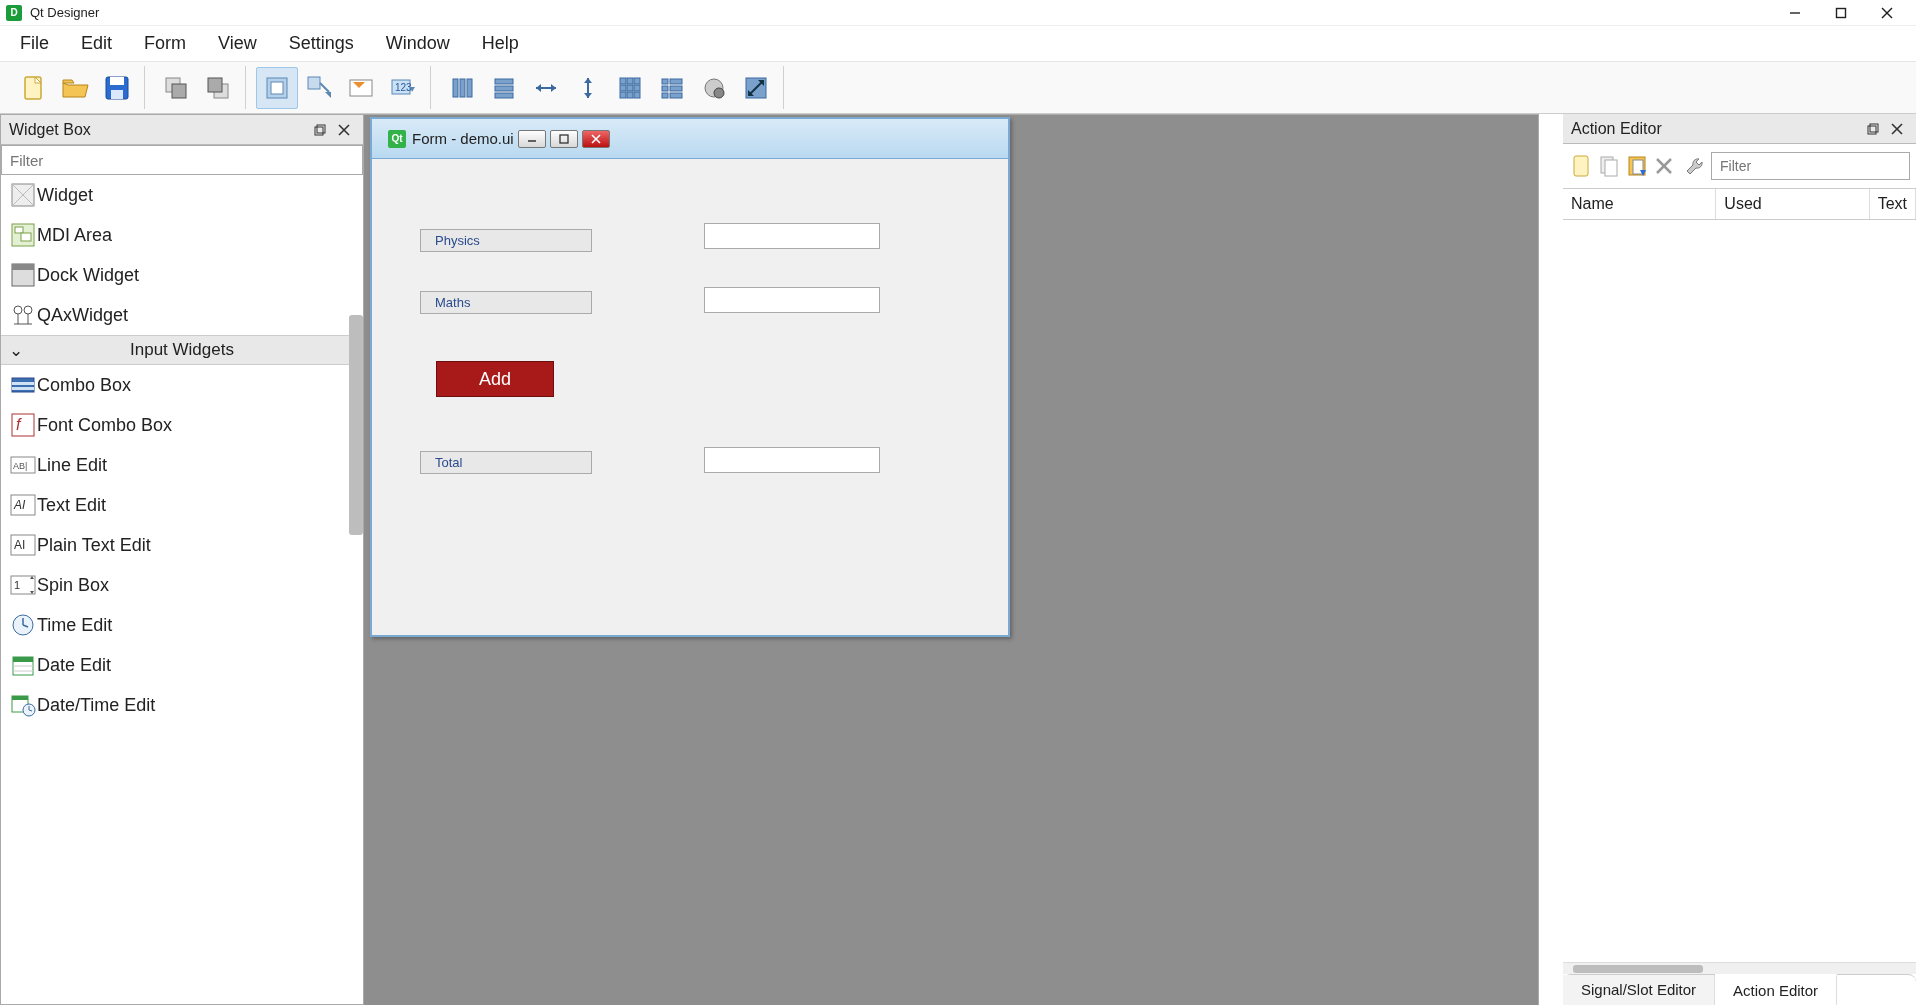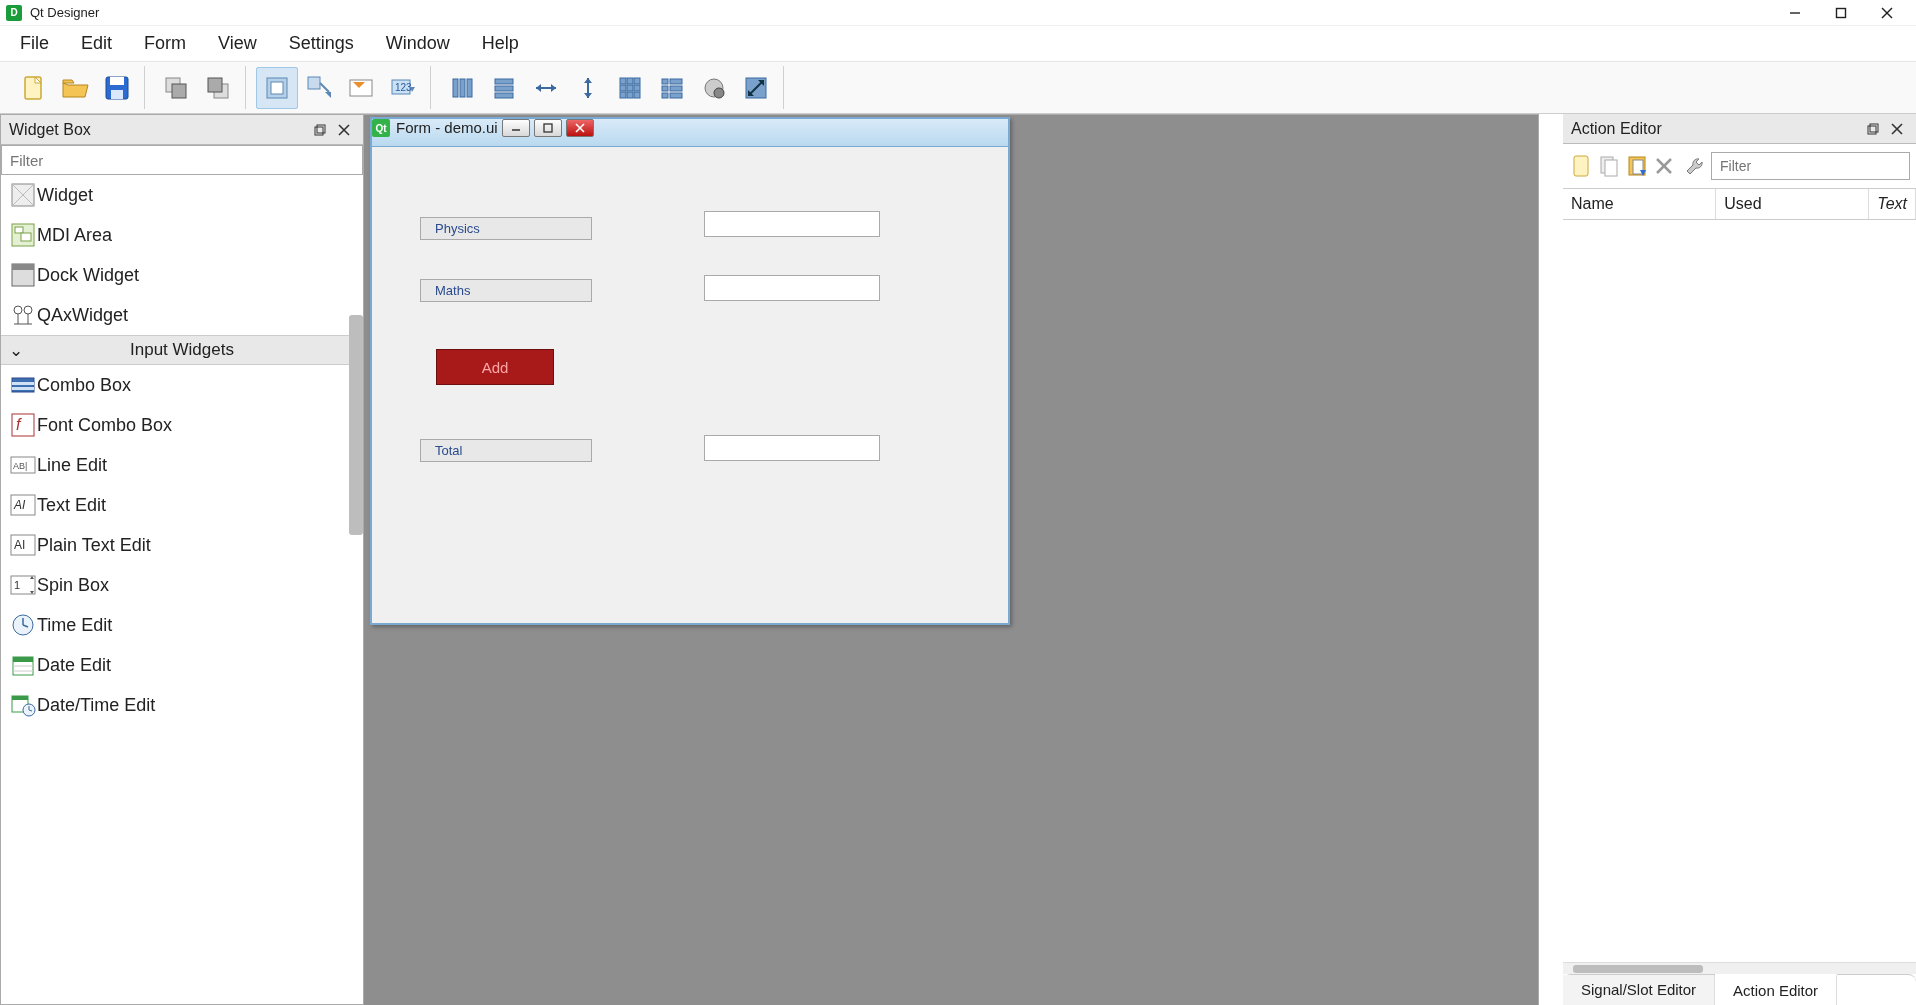--- a/index.html
+++ b/index.html
@@ -133,23 +133,23 @@
   }
   .form-window {
     position: absolute;
     left: 6px; top: 2px;
     width: 640px;
     border: 2px solid #7aa9d4;
     background: #fff;
     box-shadow: 2px 2px 4px rgba(0,0,0,0.3);
   }
   .form-titlebar {
-    height: 28px;
+    height: 40px;
     background: linear-gradient(#d9eaf7, #b9d9f0);
-    display: flex; padding: 0 0;
+    display: flex; align-items: center; padding: 0 16px;
     border-bottom: 1px solid #7aa9d4;
   }
   .form-titlebar .qt-icon {
     width: 18px; height: 18px; background: #33b24a; border-radius: 2px;
     color:#fff; font-size:10px; font-weight:bold; display:flex; align-items:center; justify-content:center;
     margin-right: 6px;
   }
   .form-titlebar .ftext { font-size: 15px; }
   .form-titlebar .fbtn {
     width: 28px; height: 18px; margin-left: 4px;
@@ -176,23 +176,23 @@
   }
   .qlineedit {
     position: absolute;
     background: #fff;
     border: 1px solid #aaa;
     height: 26px;
   }
   .qbutton {
     position: absolute;
     background: #a81a1a;
-    color: #fca5a5;
+    color: #ffffff;
     border: 1px solid #6d0f0f;
-    font-size: 15px;
+    font-size: 18px;
     display: flex; align-items: center; justify-content: center;
     cursor: pointer;
     text-align: center;
   }
 
   
   .action-editor { width: 378px; background:#fff; border-left: 1px solid #aaa; display:flex; flex-direction:column;padding-left:24px; }
   .ae-toolbar {
     display:flex; align-items:center; gap: 4px; padding: 6px; border-bottom: 1px solid #ccc;
   }
@@ -632,21 +632,21 @@
       <div class="ae-btn">
         <svg width="22" height="22">
             <path d="M15 4 a5 5 0 0 0 -6 6 L3 16 l3 3 6 -6 a5 5 0 0 0 6 -6 l-3 3 -3 -3 z" fill="#ccc" stroke="#777"></path>
           </svg>
       </div>
       <input class="ae-filter" placeholder="Filter" style="">
     </div>
     <div class="ae-table-head">
       <div class="ae-th" style="width:155px;">Name</div>
       <div class="ae-th" style="width:155px;">Used</div>
-      <div class="ae-th" style="flex:1;font-style:italic;">Text</div>
+      <div class="ae-th" style="flex:1;">Text</div>
     </div>
     <div class="ae-body"></div>
     <div class="ae-scroll">
       <div class="thumb"></div>
     </div>
     <div class="ae-tabs">
       <div class="ae-tab">Signal/Slot Editor</div>
       <div class="ae-tab active">Action Editor</div>
     </div>
   </div>

